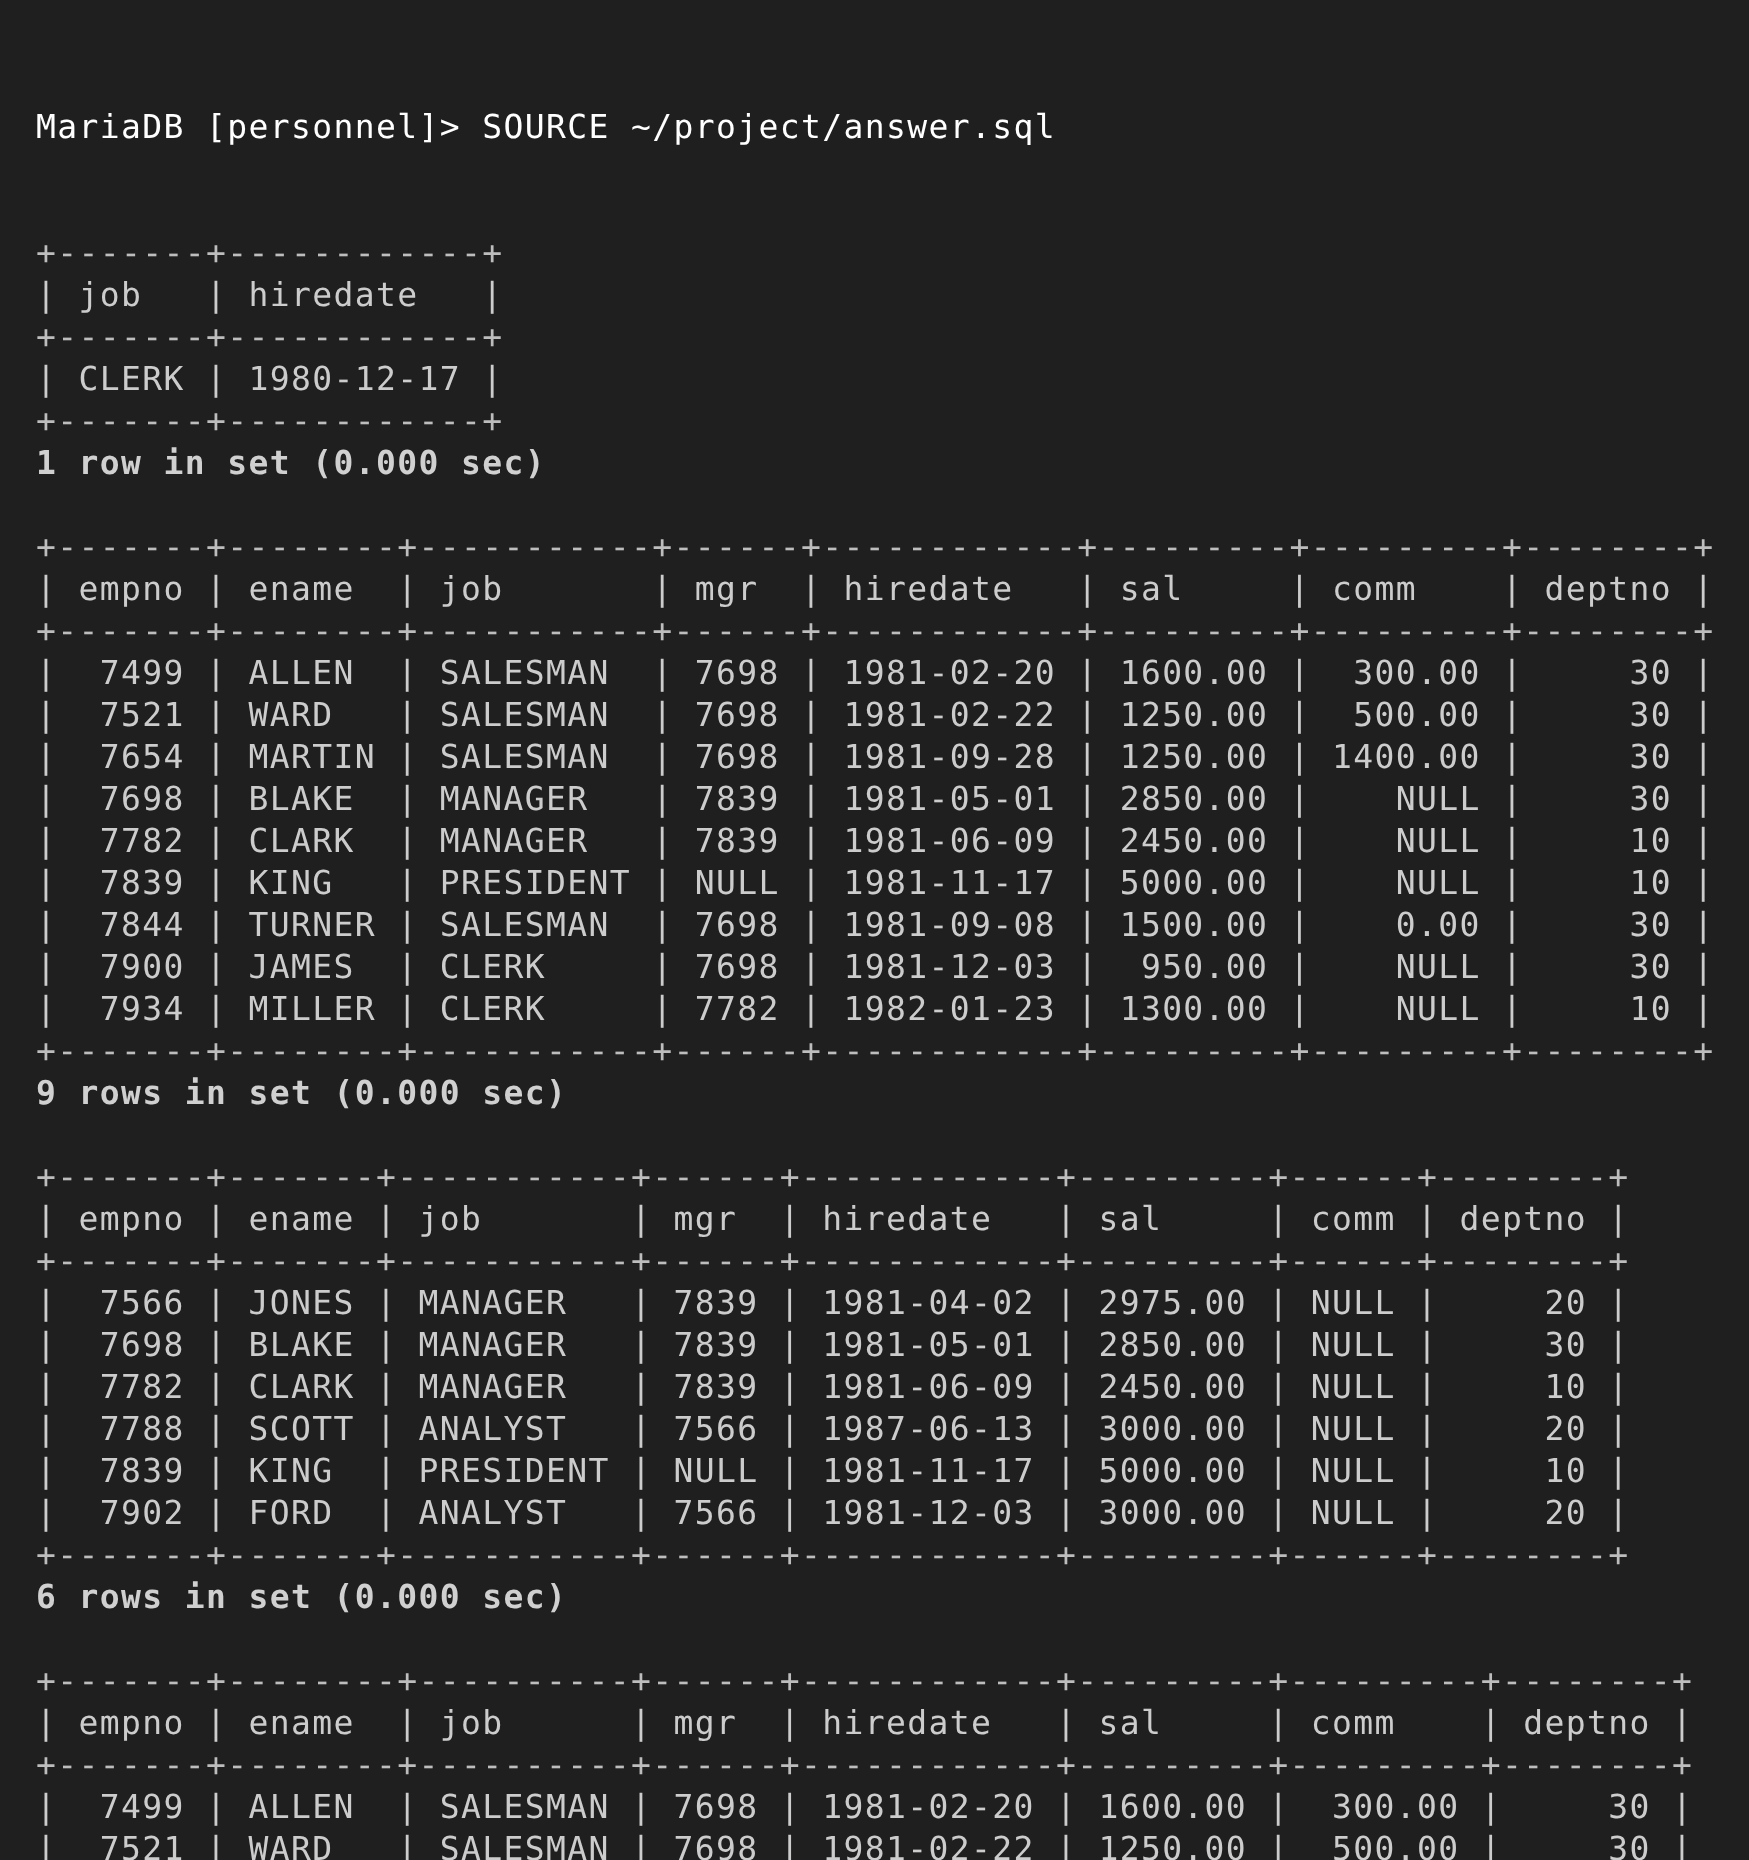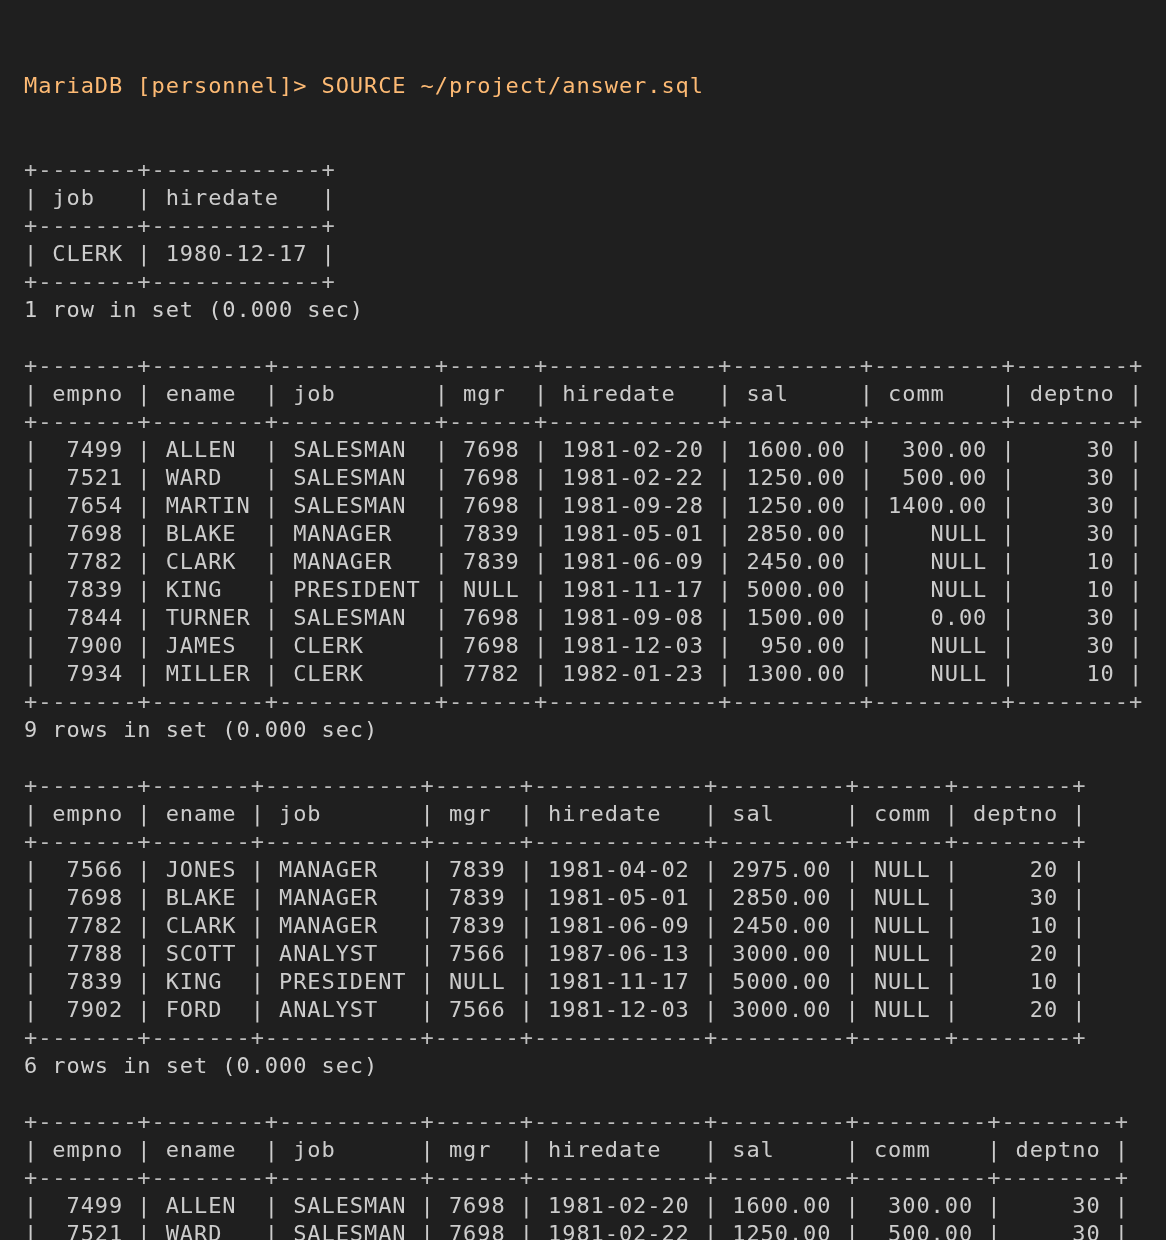--- a/index.html
+++ b/index.html
@@ -19,23 +19,23 @@
       font-family: "DejaVu Sans Mono", "Liberation Mono", monospace;
       font-size: 22px;
       letter-spacing: 0.92px;
       line-height: 28px;
       white-space: pre;
     }
     .line {
       height: 28px;
       display: block;
     }
-    .prompt-line { color: #fdba74; }
+    .prompt-line { color: #ffffff; }
     .border { color: #bdbdbd; }
-    .footer { font-weight: normal; color: #d0d0d0; }
+    .footer { font-weight: bold; color: #d0d0d0; }
     .blank { height: 28px; }
   </style>
 </head>
 <body>
 
 <div class="terminal">
   <div class="line prompt-line"><span>MariaDB [personnel]&gt; </span><span>SOURCE ~/project/answer.sql</span></div>
   <div id="results"><div><div class="line border">+-------+------------+</div><div class="line header">| job   | hiredate   |</div><div class="line border">+-------+------------+</div><div class="line row">| CLERK | 1980-12-17 |</div><div class="line border">+-------+------------+</div><div class="line footer">1 row in set (0.000 sec)</div></div><div><div class="line blank"></div><div class="line border">+-------+--------+-----------+------+------------+---------+---------+--------+</div><div class="line header">| empno | ename  | job       | mgr  | hiredate   | sal     | comm    | deptno |</div><div class="line border">+-------+--------+-----------+------+------------+---------+---------+--------+</div><div class="line row">|  7499 | ALLEN  | SALESMAN  | 7698 | 1981-02-20 | 1600.00 |  300.00 |     30 |</div><div class="line row">|  7521 | WARD   | SALESMAN  | 7698 | 1981-02-22 | 1250.00 |  500.00 |     30 |</div><div class="line row">|  7654 | MARTIN | SALESMAN  | 7698 | 1981-09-28 | 1250.00 | 1400.00 |     30 |</div><div class="line row">|  7698 | BLAKE  | MANAGER   | 7839 | 1981-05-01 | 2850.00 |    NULL |     30 |</div><div class="line row">|  7782 | CLARK  | MANAGER   | 7839 | 1981-06-09 | 2450.00 |    NULL |     10 |</div><div class="line row">|  7839 | KING   | PRESIDENT | NULL | 1981-11-17 | 5000.00 |    NULL |     10 |</div><div class="line row">|  7844 | TURNER | SALESMAN  | 7698 | 1981-09-08 | 1500.00 |    0.00 |     30 |</div><div class="line row">|  7900 | JAMES  | CLERK     | 7698 | 1981-12-03 |  950.00 |    NULL |     30 |</div><div class="line row">|  7934 | MILLER | CLERK     | 7782 | 1982-01-23 | 1300.00 |    NULL |     10 |</div><div class="line border">+-------+--------+-----------+------+------------+---------+---------+--------+</div><div class="line footer">9 rows in set (0.000 sec)</div></div><div><div class="line blank"></div><div class="line border">+-------+-------+-----------+------+------------+---------+------+--------+</div><div class="line header">| empno | ename | job       | mgr  | hiredate   | sal     | comm | deptno |</div><div class="line border">+-------+-------+-----------+------+------------+---------+------+--------+</div><div class="line row">|  7566 | JONES | MANAGER   | 7839 | 1981-04-02 | 2975.00 | NULL |     20 |</div><div class="line row">|  7698 | BLAKE | MANAGER   | 7839 | 1981-05-01 | 2850.00 | NULL |     30 |</div><div class="line row">|  7782 | CLARK | MANAGER   | 7839 | 1981-06-09 | 2450.00 | NULL |     10 |</div><div class="line row">|  7788 | SCOTT | ANALYST   | 7566 | 1987-06-13 | 3000.00 | NULL |     20 |</div><div class="line row">|  7839 | KING  | PRESIDENT | NULL | 1981-11-17 | 5000.00 | NULL |     10 |</div><div class="line row">|  7902 | FORD  | ANALYST   | 7566 | 1981-12-03 | 3000.00 | NULL |     20 |</div><div class="line border">+-------+-------+-----------+------+------------+---------+------+--------+</div><div class="line footer">6 rows in set (0.000 sec)</div></div><div><div class="line blank"></div><div class="line border">+-------+--------+----------+------+------------+---------+---------+--------+</div><div class="line header">| empno | ename  | job      | mgr  | hiredate   | sal     | comm    | deptno |</div><div class="line border">+-------+--------+----------+------+------------+---------+---------+--------+</div><div class="line row">|  7499 | ALLEN  | SALESMAN | 7698 | 1981-02-20 | 1600.00 |  300.00 |     30 |</div><div class="line row">|  7521 | WARD   | SALESMAN | 7698 | 1981-02-22 | 1250.00 |  500.00 |     30 |</div></div></div>
 </div>
 

